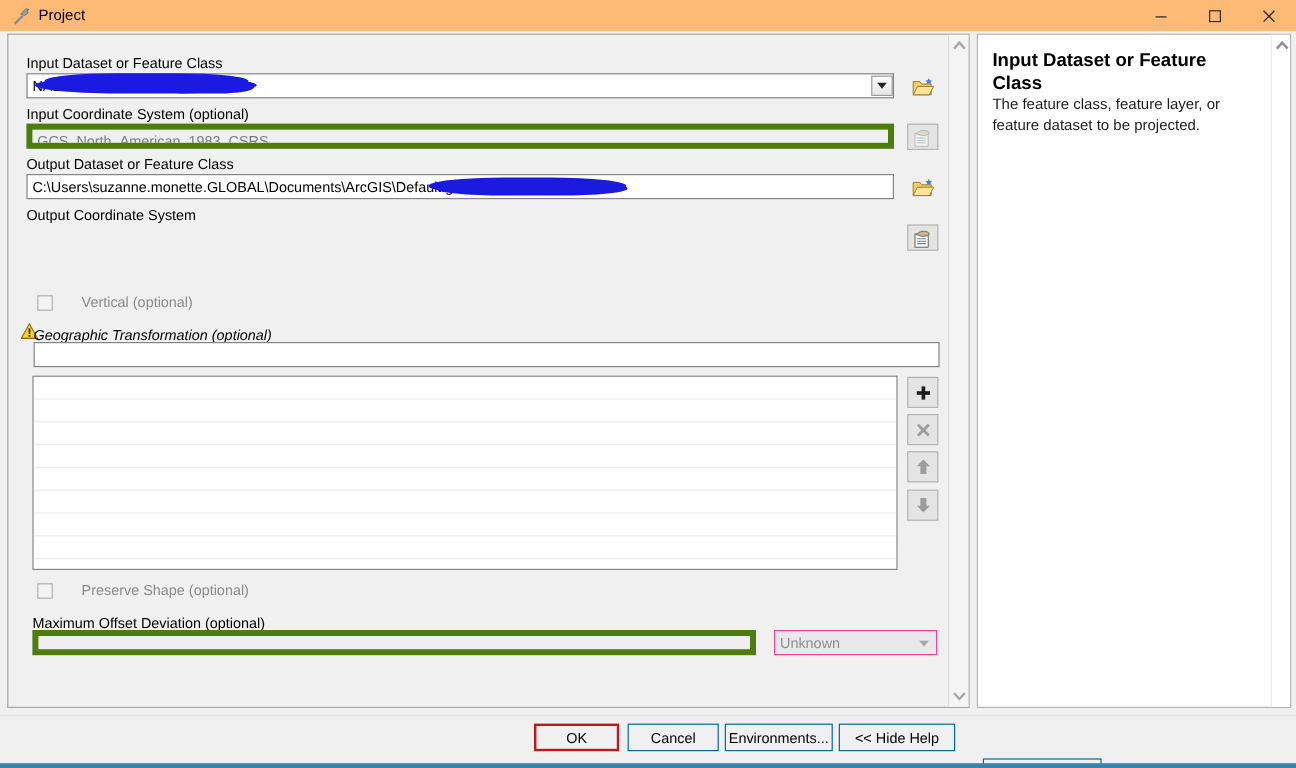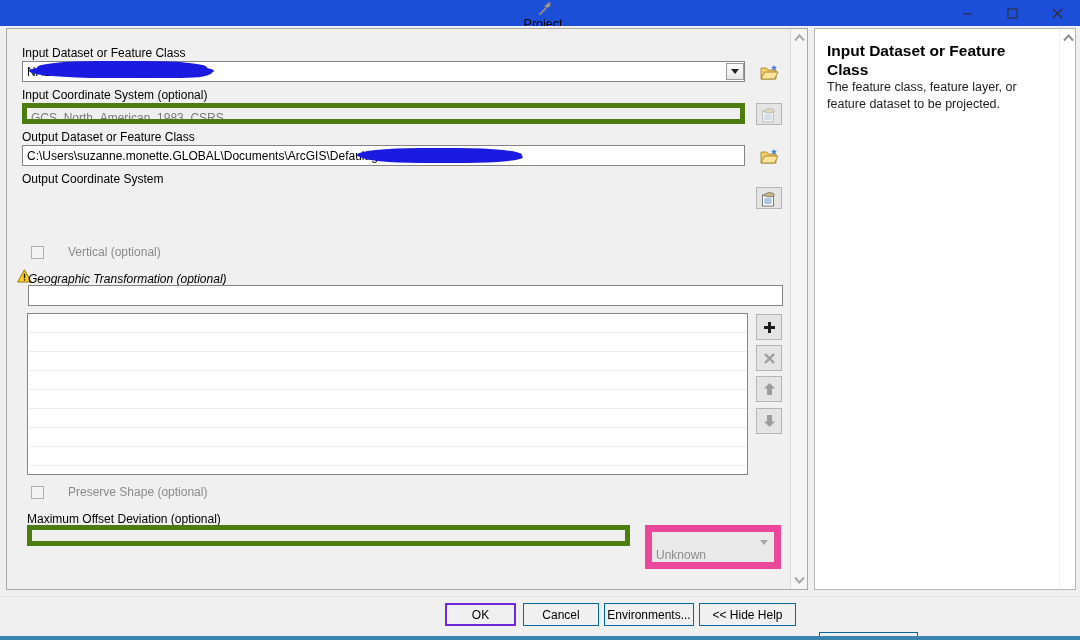--- a/index.html
+++ b/index.html
@@ -18,24 +18,23 @@
     width: 1080px;
     height: 640px;
     background: #ffffff;
   }
 
   
   .titlebar {
     position: absolute;
     top: 0; left: 0;
     width: 1080px; height: 26px;
-    background: #1d4ed8;
+    background: #fdba74;
     display: flex;
     align-items: center;
-    flex-direction: column;
   }
   .title-icon {
     margin-left: 8px;
     width: 18px; height: 18px;
     display: flex; align-items: center; justify-content: center;
   }
   .title-text {
     margin-left: 6px;
     font-size: 12.5px;
     color: #000;
@@ -183,25 +182,25 @@
   }
   .listrow {
     height: 19px;
     border-bottom: 1px solid #ededed;
   }
 
   
   .unitbox {
     position: absolute;
     background: #e9e9e9;
-    border: 7px solid #ec4899;
+    border: 1px solid #ec4899;
     height: 21px;
     font-size: 12px;
     color: #8d8d8d;
-    padding: 15px 4px;
+    padding: 2px 4px;
     line-height: 16px;
   }
   .unitbox .uarrow {
     position: absolute;
     right: 6px; top: 8px;
     width: 0; height: 0;
     border-left: 4px solid transparent;
     border-right: 4px solid transparent;
     border-top: 5px solid #a8a8a8;
   }
@@ -251,21 +250,21 @@
     top: 7px;
     height: 23px;
     background: #f0f0f0;
     border: 1px solid #0369a1;
     font-family: "Liberation Sans", sans-serif;
     font-size: 12px;
     color: #000;
     display: flex; align-items: center; justify-content: center;
   }
   .btn.primary {
-    border: 2px solid #6d28d9;
+    border: 2px solid #b91c1c;
   }
   .bottom-accent {
     position: absolute;
     left: 0; bottom: 0;
     width: 1080px; height: 4px;
     background: #3a83ad;
   }
   .topline {
     position: absolute;
     left: 0; top: 0;

